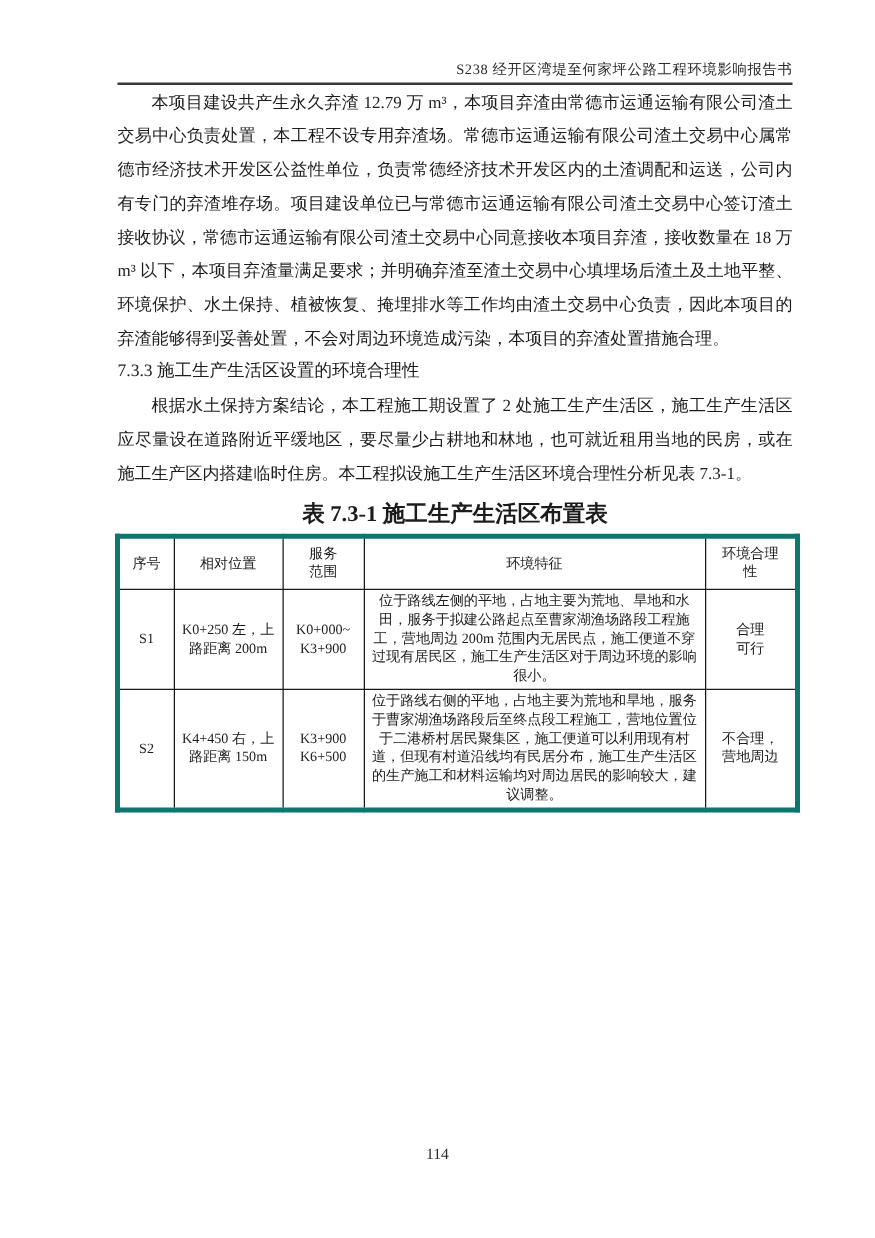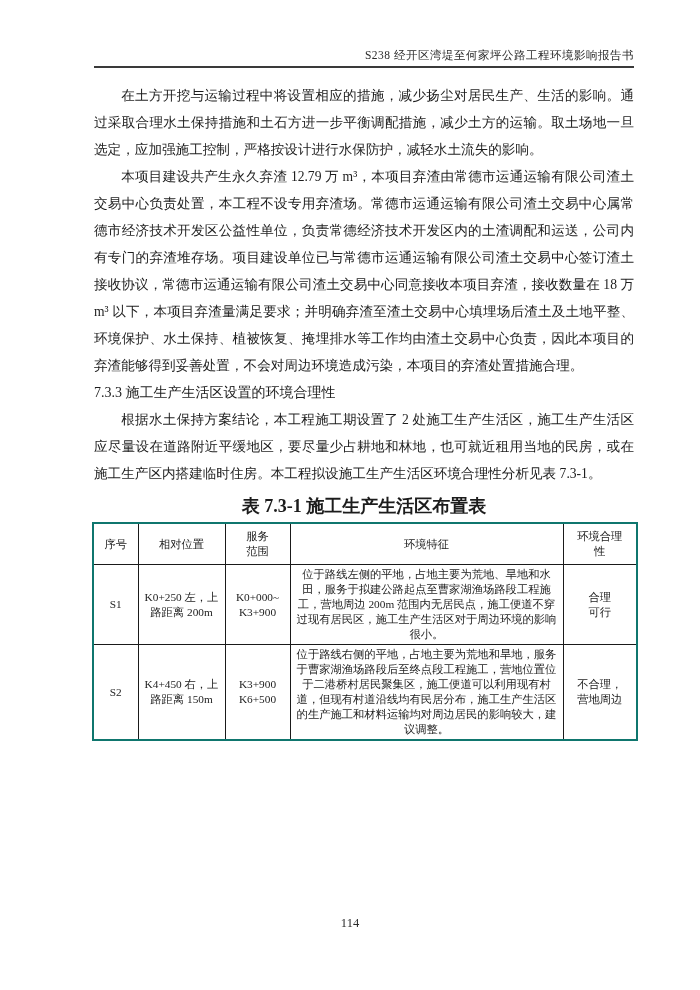--- a/index.html
+++ b/index.html
@@ -58,21 +58,21 @@
     line-height:15px;
   }
   table.layout-tbl th, table.layout-tbl td{
     border:1px solid #1a1a1a;
     padding:2px 3px;
     text-align:center;
     vertical-align:middle;
     font-weight:normal;
     word-break:break-all;
   }
-  table.layout-tbl{ border:2px solid #0f766e; }
+  table.layout-tbl{ border:4px solid #0f766e; }
   td.feature{
     text-align:justify;
     text-align-last:center;
     text-justify:inter-character;
     padding:2px 5px;
   }
   .preline{ white-space:pre-line; }
   th.hdr{ height:36px; }
   tr.row-s1 td{ height:60px; }
   tr.row-s2 td{ height:76px; }
@@ -88,21 +88,20 @@
 </style>
 </head>
 <body>
 
 <div class="page">
 
   <div class="doc-header">S238 经开区湾堤至何家坪公路工程环境影响报告书</div>
 
   <div class="body-text">
 
-    <p class="para first-para">在土方开挖与运输过程中将设置相应的措施，减少扬尘对居民生产、生活的影响。通过采取合理水土保持措施和土石方进一步平衡调配措施，减少土方的运输。取土场地一旦选定，应加强施工控制，严格按设计进行水保防护，减轻水土流失的影响。</p>
 
 
     <p class="para">本项目建设共产生永久弃渣 12.79 万 m³，本项目弃渣由常德市运通运输有限公司渣土交易中心负责处置，本工程不设专用弃渣场。常德市运通运输有限公司渣土交易中心属常德市经济技术开发区公益性单位，负责常德经济技术开发区内的土渣调配和运送，公司内有专门的弃渣堆存场。项目建设单位已与常德市运通运输有限公司渣土交易中心签订渣土接收协议，常德市运通运输有限公司渣土交易中心同意接收本项目弃渣，接收数量在 18 万 m³ 以下，本项目弃渣量满足要求；并明确弃渣至渣土交易中心填埋场后渣土及土地平整、环境保护、水土保持、植被恢复、掩埋排水等工作均由渣土交易中心负责，因此本项目的弃渣能够得到妥善处置，不会对周边环境造成污染，本项目的弃渣处置措施合理。</p>
 
     <h3 class="sec">7.3.3  施工生产生活区设置的环境合理性</h3>
 
     <p class="para">根据水土保持方案结论，本工程施工期设置了 2 处施工生产生活区，施工生产生活区应尽量设在道路附近平缓地区，要尽量少占耕地和林地，也可就近租用当地的民房，或在施工生产区内搭建临时住房。本工程拟设施工生产生活区环境合理性分析见表 7.3-1。</p>
 
     <div class="tbl-title">表 7.3-1    施工生产生活区布置表</div>
 

